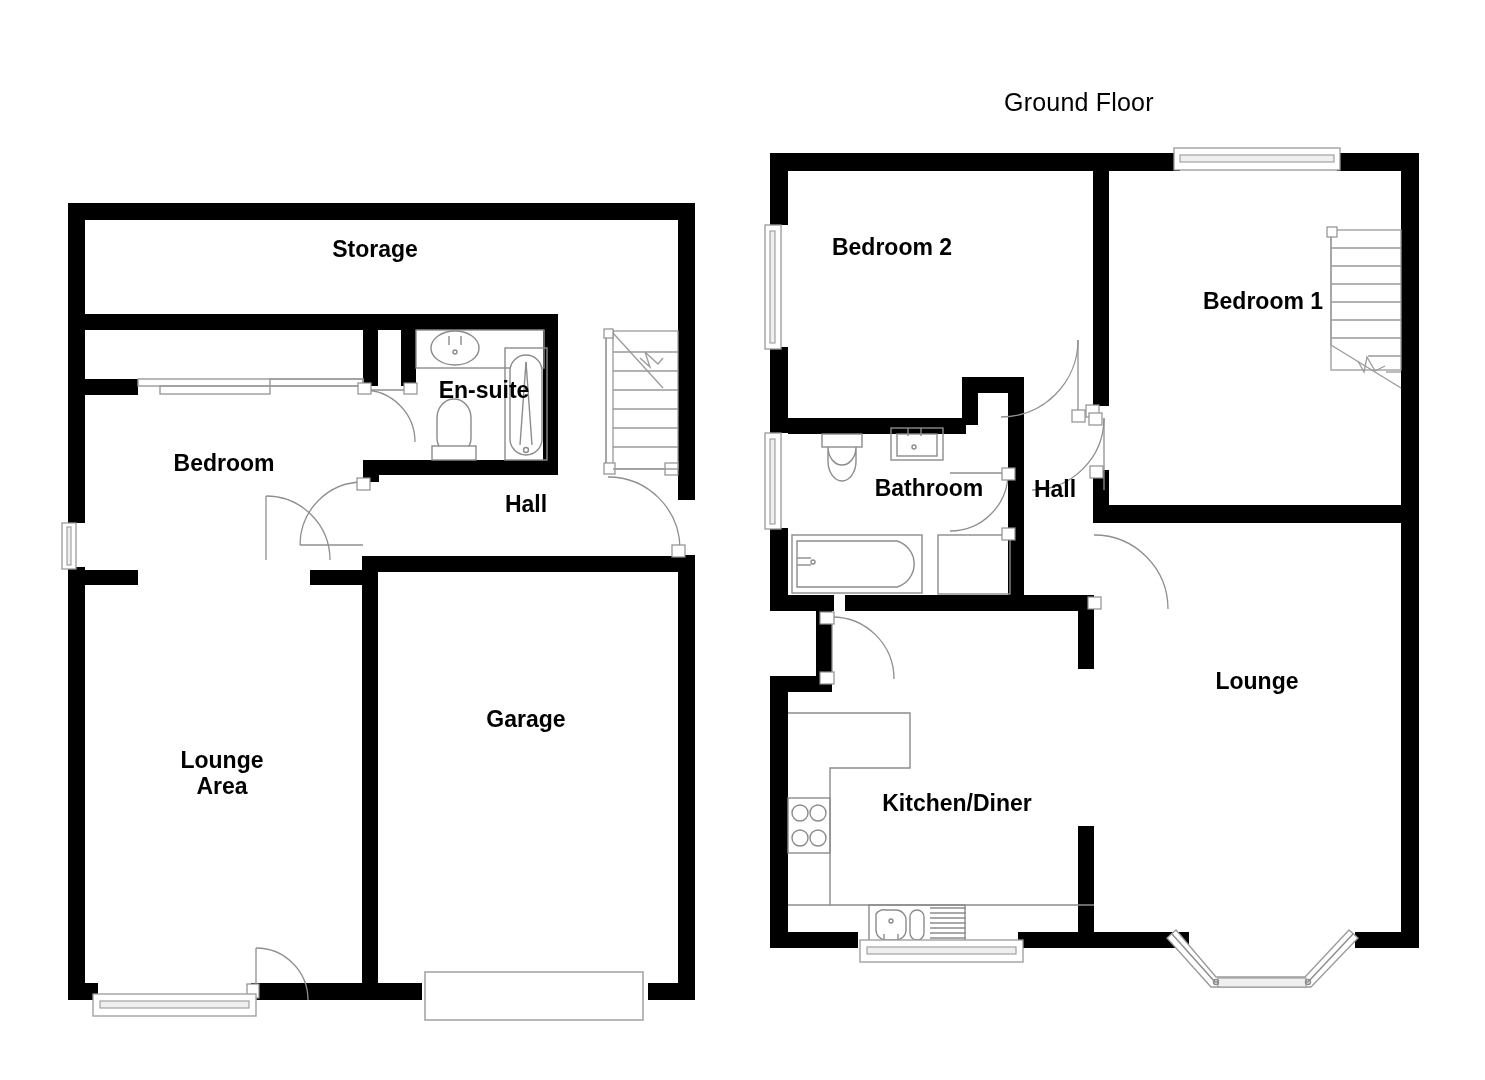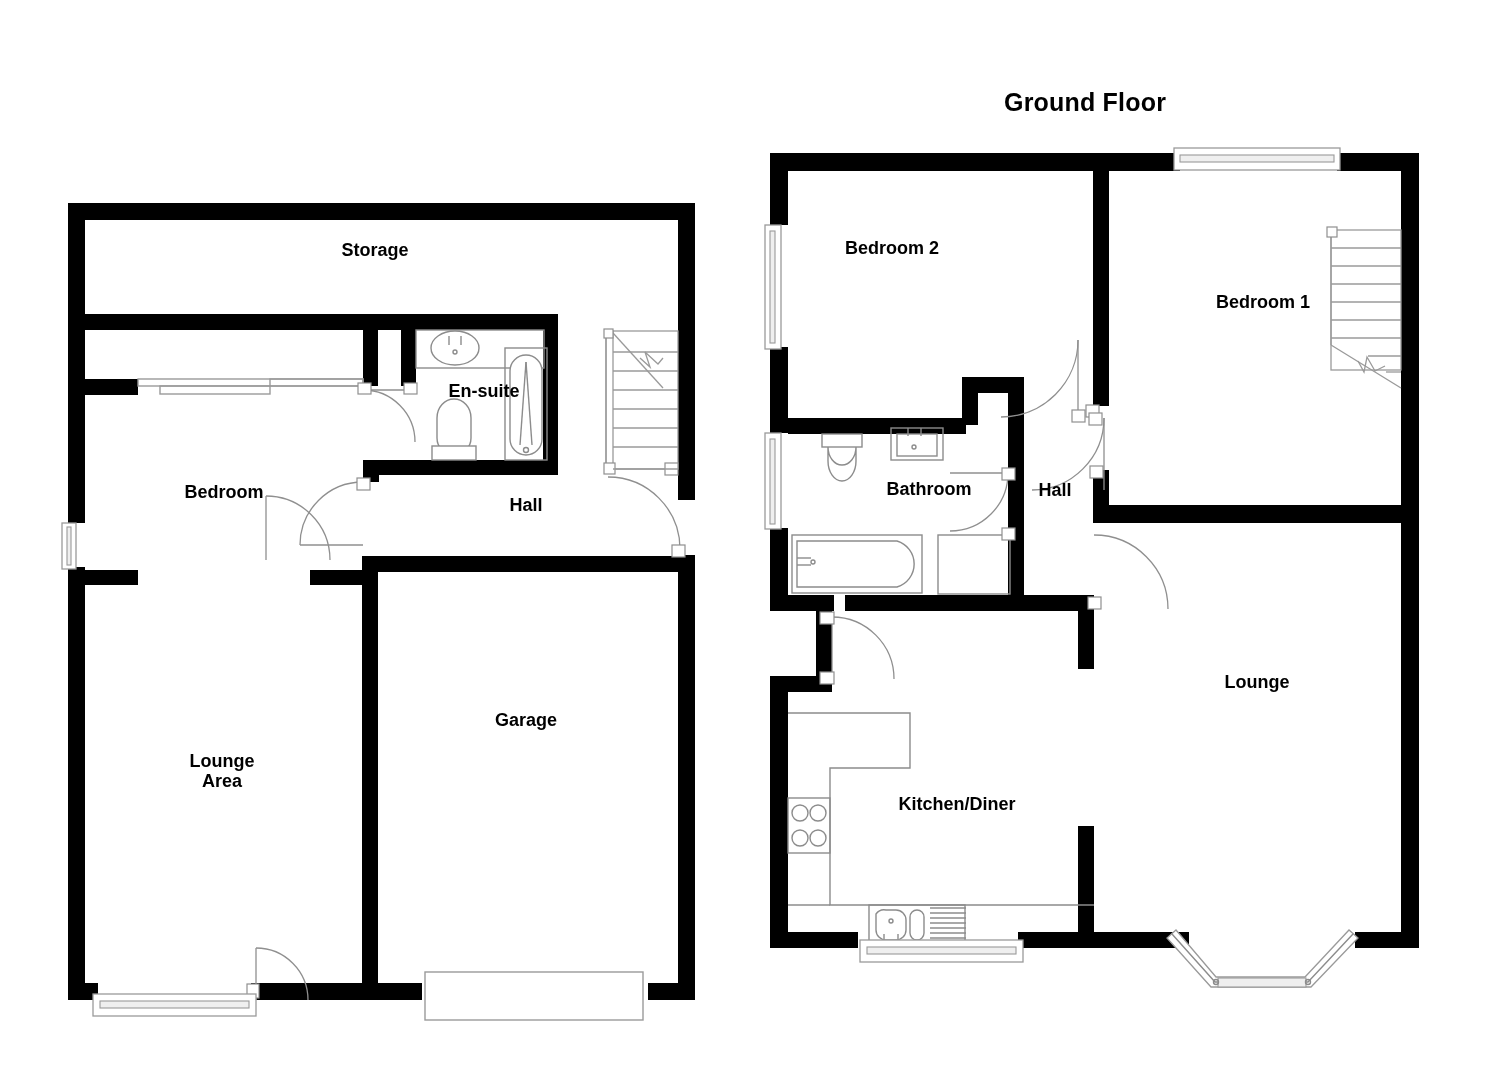--- a/index.html
+++ b/index.html
@@ -15,38 +15,38 @@
     overflow: hidden;
   }
   #floorplan-root {
     position: absolute;
     left: 0; top: 0;
     width: 1485px;
     height: 1080px;
   }
   .plan-title {
     position: absolute;
-    font-weight: bold;
+    font-weight: normal;
     font-size: 25px;
     color: #000000;
     white-space: nowrap;
     letter-spacing: 0.2px;
   }
   #title-lower {
     left: 238px;
     top: 140px;
   }
   #title-ground {
     left: 1004px;
     top: 88px;
   }
   .room-label {
     position: absolute;
     font-weight: bold;
-    font-size: 18px;
+    font-size: 23px;
     color: #000000;
     white-space: nowrap;
     text-align: center;
     line-height: 1.12;
   }
   svg.plan-svg {
     position: absolute;
     left: 0;
     top: 0;
     width: 1485px;
@@ -197,21 +197,21 @@
       <rect class="thin" x="425" y="972" width="218" height="48"></rect>
     </g>
   </svg>
 
   <div class="room-label" style="left:375px; top:250px; transform:translate(-50%,-50%);">
     <span>Storage</span>
   </div>
   <div class="room-label" style="left:484px; top:391px; transform:translate(-50%,-50%);">
     <span>En-suite</span>
   </div>
-  <div class="room-label" style="left:224px; top:464px; transform:translate(-50%,-50%);margin-top:28px;">
+  <div class="room-label" style="left:224px; top:464px; transform:translate(-50%,-50%);">
     <span>Bedroom</span>
   </div>
   <div class="room-label" style="left:526px; top:505px; transform:translate(-50%,-50%);">
     <span>Hall</span>
   </div>
   <div class="room-label" style="left:526px; top:720px; transform:translate(-50%,-50%);">
     <span>Garage</span>
   </div>
   <div class="room-label" style="left:222px; top:761px; transform:translate(-50%,-50%); white-space:pre-line;">
     <span>Lounge

